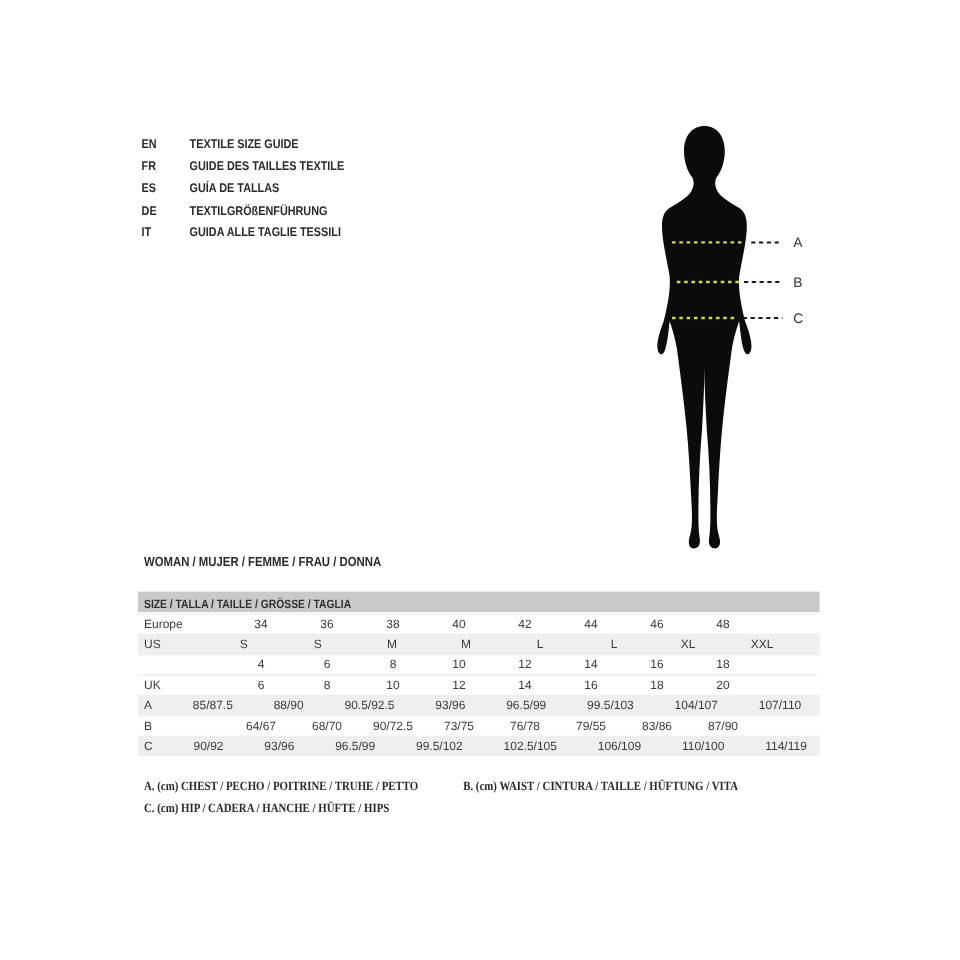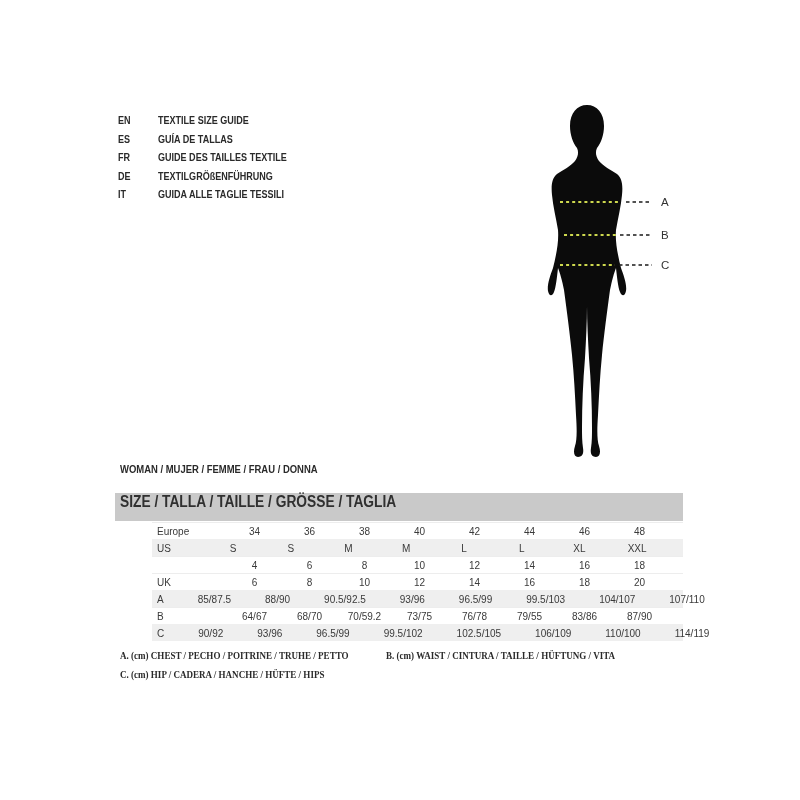--- a/index.html
+++ b/index.html
@@ -18,24 +18,24 @@
   
   .figure-wrap { position:absolute; left:530px; top:100px; width:170px; height:380px; }
   .figure-wrap svg text { font-family:"Liberation Sans", sans-serif; fill:#333333; }
 
   
   .gender-heading { position:absolute; left:120px; top:463px; font-size:11px; font-weight:bold; color:#2a2a2a; }
 
   
   .size-table { position:absolute; left:115px; top:493px; width:568px; }
   .t-head {
-    height:28px; display:flex; align-items:flex-start; padding-left:5px; box-sizing:border-box;
-    font-size:16px; font-weight:bold; color:#303030; background:#c9c9c9;
+    height:17px; display:flex; align-items:flex-end; padding-left:5px; box-sizing:border-box;
+    font-size:10px; font-weight:bold; color:#303030; background:#c9c9c9;
   }
-  .t-body { margin-top:1px;margin-left:37px; }
+  .t-body { margin-top:1px; }
   .t-row {
     display:flex; height:17px; align-items:center; box-sizing:border-box;
     font-size:10px; color:#3a3a3a; border-top:1px solid #ededed;
   }
   .t-row.striped { background:var(--stripe, #efefef); border-top-color:transparent;gap:34px; }
   .t-label { width:75px; padding-left:5px; box-sizing:border-box; }
   .t-cell { width:55px; text-align:center; }
   .t-fill { flex:1; }
 
   
@@ -44,26 +44,26 @@
 </style>
 </head>
 <body style="--stripe: #efefef;">
 
 <div class="lang-block">
     <div class="lang-row">
       <span class="lang-code cond">EN</span>
       <span class="lang-label cond">TEXTILE SIZE GUIDE</span>
     </div>
     <div class="lang-row">
+      <span class="lang-code cond">FR</span>
+      <span class="lang-label cond">GUIDE DES TAILLES TEXTILE</span>
+    </div>
+    <div class="lang-row">
       <span class="lang-code cond">ES</span>
       <span class="lang-label cond">GUÍA DE TALLAS</span>
-    </div>
-    <div class="lang-row">
-      <span class="lang-code cond">FR</span>
-      <span class="lang-label cond">GUIDE DES TAILLES TEXTILE</span>
     </div>
     <div class="lang-row">
       <span class="lang-code cond">DE</span>
       <span class="lang-label cond">TEXTILGRÖßENFÜHRUNG</span>
     </div>
     <div class="lang-row">
       <span class="lang-code cond">IT</span>
       <span class="lang-label cond">GUIDA ALLE TAGLIE TESSILI</span>
     </div>
   </div>
@@ -161,21 +161,21 @@
         <div class="t-cell">96.5/99</div>
         <div class="t-cell">99.5/103</div>
         <div class="t-cell">104/107</div>
         <div class="t-cell">107/110</div>
         <div class="t-fill"></div>
       </div>
       <div class="t-row">
         <div class="t-label">B</div>
         <div class="t-cell">64/67</div>
         <div class="t-cell">68/70</div>
-        <div class="t-cell">70/59.2</div>
+        <div class="t-cell">90/72.5</div>
         <div class="t-cell">73/75</div>
         <div class="t-cell">76/78</div>
         <div class="t-cell">79/55</div>
         <div class="t-cell">83/86</div>
         <div class="t-cell">87/90</div>
         <div class="t-fill"></div>
       </div>
       <div class="t-row striped">
         <div class="t-label">C</div>
         <div class="t-cell">90/92</div>

